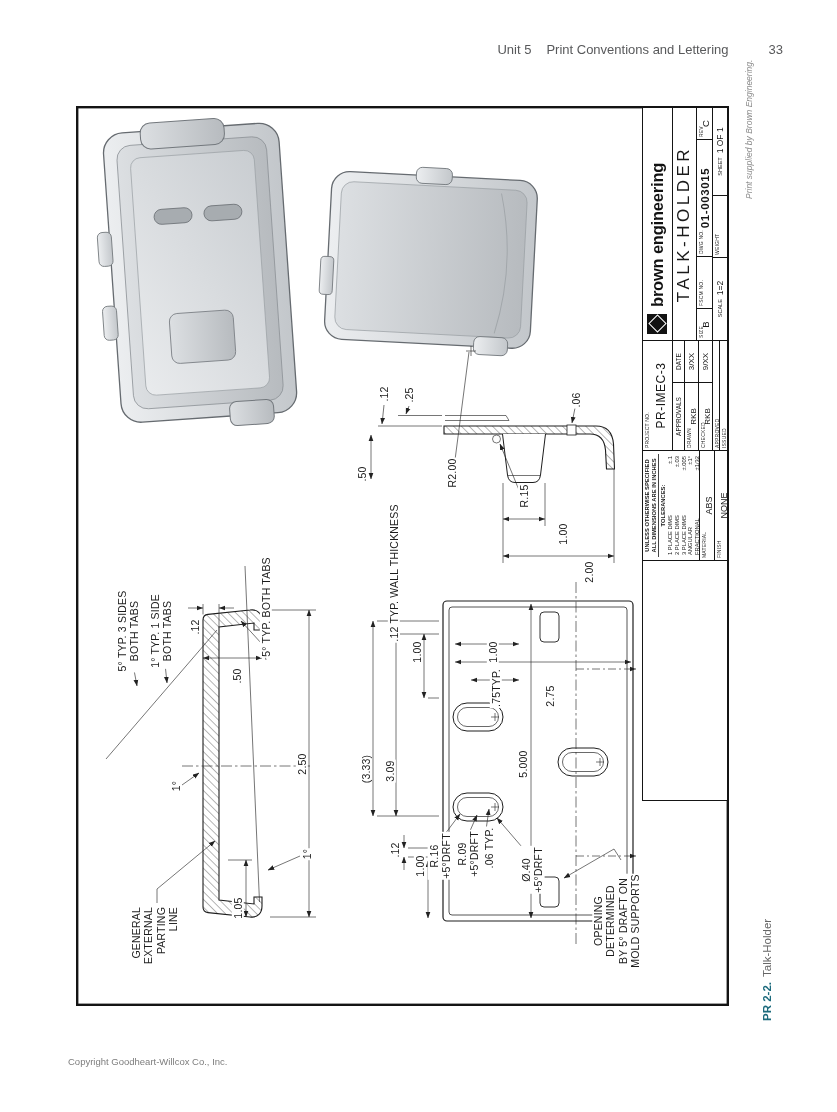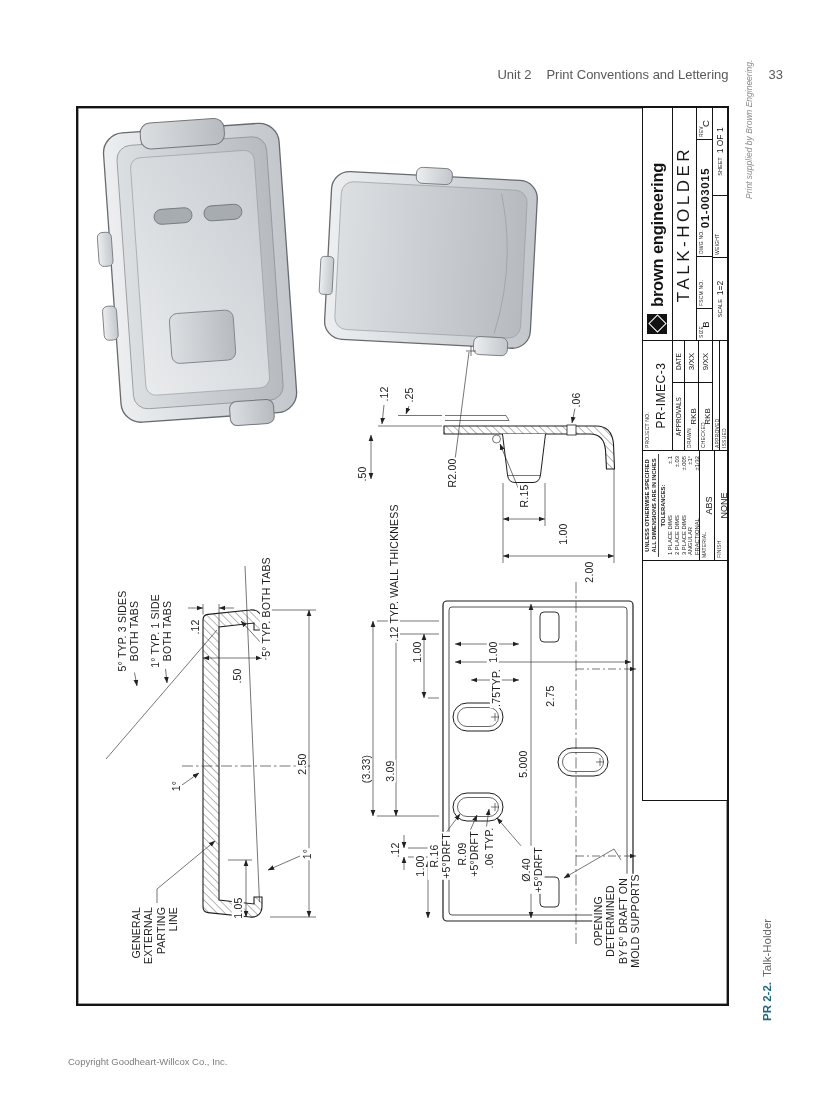--- a/index.html
+++ b/index.html
@@ -3,21 +3,21 @@
 <meta charset="utf-8">
 <style>
   :root{ --acc:#1d6b7d; --ink:#1a1a1a; }
   html,body{margin:0;padding:0;background:#ffffff;}
   .page{position:relative;width:837px;height:1112px;background:#fff;overflow:hidden;
         font-family:"Liberation Sans",sans-serif;}
   
   .hdr{position:absolute;top:42px;right:54px;display:flex;align-items:baseline;
        font-size:13px;color:#58595b;}
   .hdr .u{margin-right:15px;}
-  .hdr .pg{margin-left:40px;margin-top:25px;}
+  .hdr .pg{margin-left:40px;}
   .margin-note{position:absolute;left:744px;top:199px;transform:rotate(-90deg);
        transform-origin:0 0;font-size:8.5px;font-style:italic;color:#8b8b8b;white-space:nowrap;}
   .caption{position:absolute;left:761px;top:1021px;transform:rotate(-90deg);transform-origin:0 0;
        font-size:11.5px;white-space:nowrap;color:#666;}
   .caption .cl{color:var(--acc);font-weight:bold;margin-right:5px;}
   .copyright{position:absolute;left:68px;top:1056px;font-size:9.5px;color:#7d7d7d;}
   
   .sheet{position:absolute;left:76px;top:1006px;width:900px;height:653px;
          transform:rotate(-90deg);transform-origin:0 0;background:#fff;}
   .sheet>svg{position:absolute;left:0;top:0;}
@@ -71,21 +71,21 @@
   .c-weight{width:62px;border-right:1px solid #151515;position:relative;}
   .c-sheet{flex:1;position:relative;display:flex;align-items:center;justify-content:center;gap:4px;}
   .inlinecap{font-size:5.5px;color:#232323;}
 </style>
 </head>
 <body>
 
 <div class="page">
 
   <div class="hdr">
-    <span class="u">Unit 2</span>
+    <span class="u">Unit 5</span>
     <span class="t">Print Conventions and Lettering</span>
     <span class="pg">33</span>
   </div>
 
   <div class="margin-note">Print supplied by Brown Engineering.</div>
 
   <div class="sheet">
     <svg width="900" height="653" viewBox="0 0 900 653">
       <defs>
         <pattern id="ht" width="5.5" height="5.5" patternUnits="userSpaceOnUse" patternTransform="rotate(45)">

